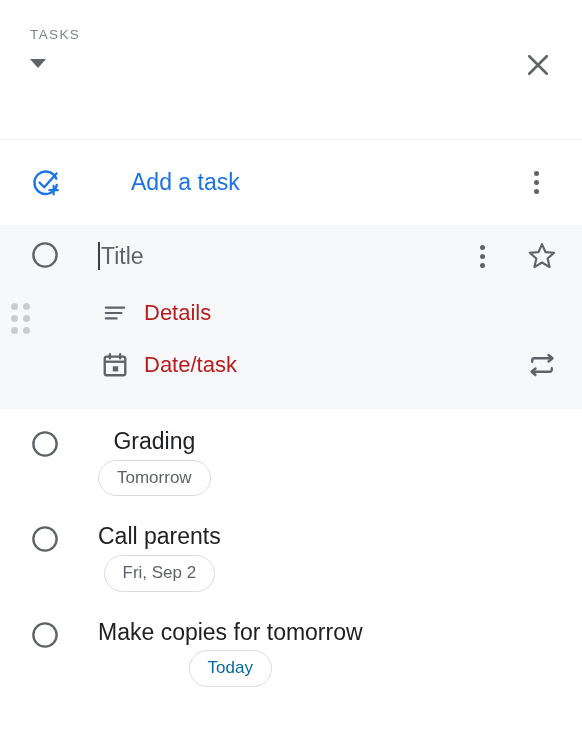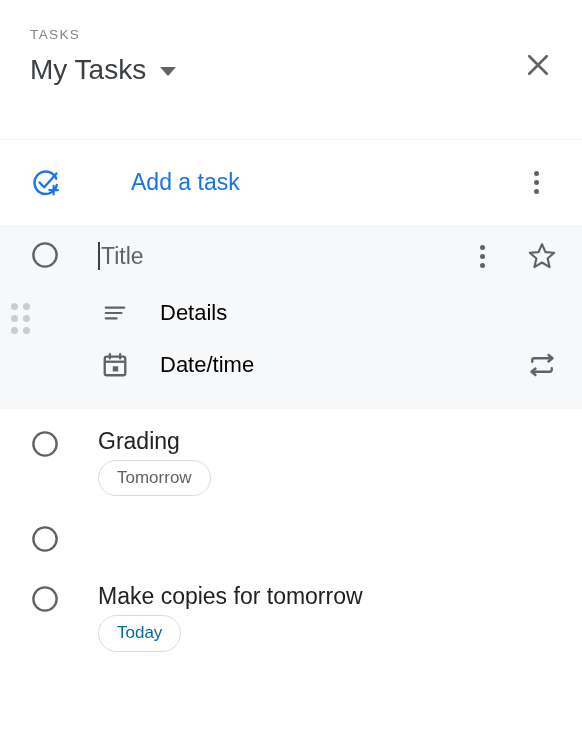--- a/index.html
+++ b/index.html
@@ -203,23 +203,23 @@
   }
   .field-icon {
     width: 30px;
     height: 30px;
     flex: 0 0 auto;
     display: flex;
     align-items: center;
     justify-content: center;
   }
   .field-label {
-    margin-left: 30px;
+    margin-left: 14px;
     font-size: 22px;
-    color: #000000;
+    color: #b91c1c;
   }
   .repeat-btn {
     position: absolute;
     right: 20px;
     top: 50%;
     transform: translateY(-50%);
     width: 40px;
     height: 40px;
     display: flex;
     align-items: center;
@@ -240,21 +240,21 @@
   .task-check {
     width: 32px;
     height: 32px;
     flex: 0 0 auto;
     margin-top: 2px;
   }
   .task-body {
     margin-left: 36px;
     display: flex;
     flex-direction: column;
-    align-items: flex-start;
+    align-items: center;
   }
   .task-title {
     font-size: 23px;
     color: #202124;
     line-height: 1.25;
     font-weight: 400;
   }
   .chip {
     margin-top: 4px;
     display: inline-block;
@@ -269,21 +269,20 @@
   .chip.today {
     color: #0369a1;
   }
 </style>
 </head>
 <body>
 
 <div class="header">
   <div class="kicker">TASKS</div>
   <div class="title-row">
-    <div class="list-title">My Tasks</div>
     <div class="caret"></div>
   </div>
   <div class="close-btn">
     <svg width="30" height="30" viewBox="0 0 24 24">
       <path d="M5 5 L19 19 M19 5 L5 19" stroke="#5f6368" stroke-width="2.1" stroke-linecap="round" fill="none"></path>
     </svg>
   </div>
 </div>
 
 <div class="add-row">
@@ -350,21 +349,21 @@
 
   <div class="edit-field-row">
     <div class="field-icon">
       <svg width="28" height="28" viewBox="0 0 24 24">
         <rect x="3.2" y="4.8" width="17.6" height="16" rx="1.8" stroke="#5f6368" stroke-width="2" fill="none"></rect>
         <path d="M3.6 9.2 H20.4" stroke="#5f6368" stroke-width="2"></path>
         <path d="M7.6 2.8 V6.2 M16.4 2.8 V6.2" stroke="#5f6368" stroke-width="2" stroke-linecap="round"></path>
         <rect x="10.1" y="13.1" width="4.6" height="4.4" fill="#5f6368"></rect>
       </svg>
     </div>
-    <div class="field-label">Date/time</div>
+    <div class="field-label">Date/task</div>
     <div class="repeat-btn">
       <svg width="30" height="30" viewBox="0 0 24 24">
         <path d="M4.2 9.4 V8.2 A1.6 1.6 0 0 1 5.8 6.6 H19.6" stroke="#5f6368" stroke-width="1.9" fill="none" stroke-linecap="round" stroke-linejoin="round"></path>
         <path d="M17.2 4 L20.4 6.6 L17.2 9.2" stroke="#5f6368" stroke-width="1.9" fill="none" stroke-linecap="round" stroke-linejoin="round"></path>
         <path d="M19.8 14.6 V15.8 A1.6 1.6 0 0 1 18.2 17.4 H4.4" stroke="#5f6368" stroke-width="1.9" fill="none" stroke-linecap="round" stroke-linejoin="round"></path>
         <path d="M6.8 14.8 L3.6 17.4 L6.8 20" stroke="#5f6368" stroke-width="1.9" fill="none" stroke-linecap="round" stroke-linejoin="round"></path>
       </svg>
     </div>
   </div>
 </div>
@@ -382,20 +381,24 @@
       <div class="chip">Tomorrow</div>
     </div>
   </div>
 
   <div class="task-item">
     <div class="task-check">
       <svg width="30" height="30" viewBox="0 0 24 24">
         <circle cx="12" cy="12" r="9.3" stroke="#5f6368" stroke-width="1.9" fill="none"></circle>
       </svg>
     </div>
+    <div class="task-body">
+      <div class="task-title">Call parents</div>
+      <div class="chip">Fri, Sep 2</div>
+    </div>
   </div>
 
   <div class="task-item">
     <div class="task-check">
       <svg width="30" height="30" viewBox="0 0 24 24">
         <circle cx="12" cy="12" r="9.3" stroke="#5f6368" stroke-width="1.9" fill="none"></circle>
       </svg>
     </div>
     <div class="task-body">
       <div class="task-title">Make copies for tomorrow</div>

